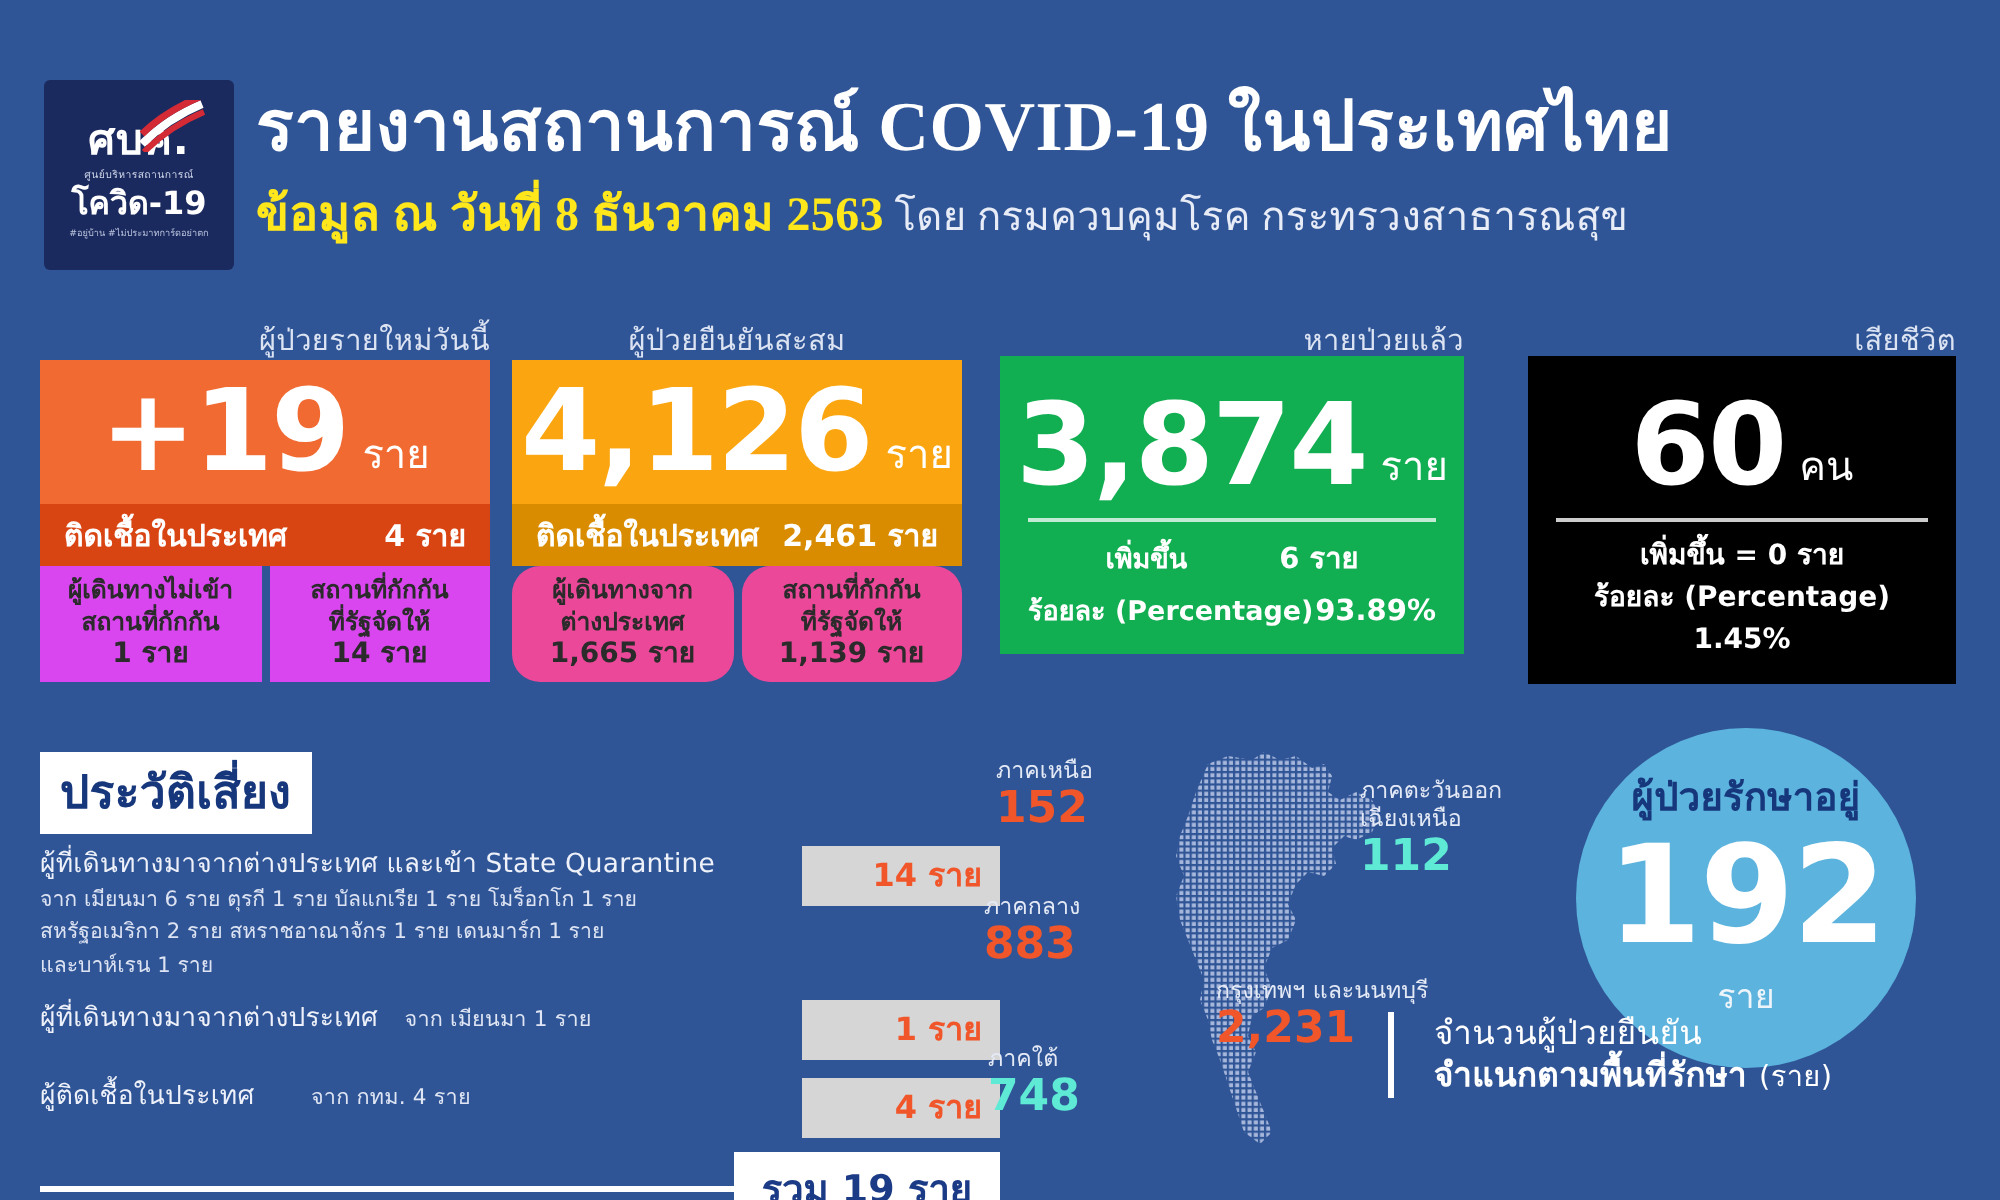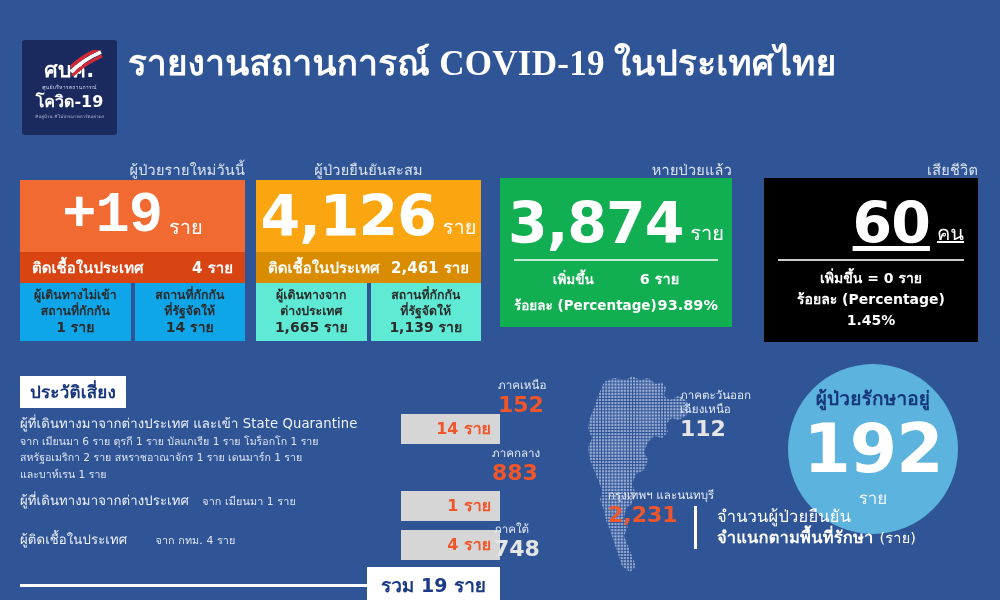--- a/index.html
+++ b/index.html
@@ -55,49 +55,49 @@
 
   .subrow { display:flex; gap:4px; }
   .subcell {
     flex:1; text-align:center; font-size:12.3px; font-weight:bold; line-height:1.28;
     padding:5px 2px 4px; color:#2b2b2b;
   }
   .subcell .v { font-size:14px; }
 
   
   #card1 { left:20px; top:180px; width:225px; }
-  #card1 .big { background:#f06a32; height:72px;font-family:Liberation Mono, monospace; }
+  #card1 .big { background:#f06a32; height:72px; }
   #card1 .strip { background:#d94413; height:31px; }
-  #card1 .subcell { background:#0ea5e9; }
+  #card1 .subcell { background:#d946ef; }
 
   
   #card2 { left:256px; top:180px; width:225px; }
   #card2 .big { background:#fba610; height:72px; }
   #card2 .strip { background:#d98c00; height:31px; }
-  #card2 .subcell { background:#5eead4; }
+  #card2 .subcell { background:#ec4899;border-radius:14px; }
 
   
   #card3 { left:500px; top:178px; width:232px; background:#12ae52; padding:10px 14px 11px; }
   #card3 .big { height:70px; }
   #card3 .hr { height:1.6px; background:rgba(255,255,255,.75); margin:1px 0 6px; }
   .kv { display:flex; justify-content:space-between; align-items:baseline; color:#fff; }
   .kv .k { font-size:13.5px; font-weight:bold; }
   .kv .v { font-size:14.5px; font-weight:bold; }
 
   
   #card4 { left:764px; top:178px; width:214px; background:#000; padding:10px 14px 11px; }
-  #card4 .big { height:70px; justify-content:flex-end;text-decoration:underline; }
+  #card4 .big { height:70px; justify-content:center; }
   #card4 .hr { height:1.6px; background:rgba(255,255,255,.8); margin:1px 0 7px; }
   #card4 .line { text-align:center; font-size:14px; font-weight:bold; color:#fff; line-height:1.5; }
 
   
   #risk { position:absolute; left:20px; top:376px; width:480px; }
   .risk-title {
     display:inline-block; background:#fff; color:#17377c;
-    font-size:17px; font-weight:bold; padding:2px 10px 3px; letter-spacing:.2px;
+    font-size:23px; font-weight:bold; padding:2px 10px 3px; letter-spacing:.2px;
   }
   .risk-rows { margin-top:6px; position:relative; }
   .rrow { display:flex; align-items:flex-start; justify-content:space-between; gap:10px; }
   .rtext { flex:1; padding-top:1px; }
   .rmain { font-size:13.2px; color:#eef1f9; line-height:1.35; letter-spacing:.1px; }
   .rmain .small { font-size:10.8px; color:#dfe5f3; }
   .rdetail { font-size:10.6px; color:#dde3f2; line-height:1.45; margin-top:1px; }
   .rbadge {
     width:99px; background:#d6d6d6; color:#f0562a; font-size:16px; font-weight:bold;
     text-align:right; padding:2px 9px 3px; flex:0 0 auto;
@@ -111,21 +111,21 @@
   }
 
   
   #map { position:absolute; left:498px; top:372px; width:300px; height:222px; }
   .mapimg { position:absolute; left:76px; top:2px; width:130px; height:200px; opacity:.95; }
 
   .reg { position:absolute; }
   .reg .rlabel { font-size:11.6px; color:#e4e9f6; line-height:1.22; white-space:nowrap; }
   .reg .rval { font-size:22px; font-weight:bold; line-height:1.1; margin-top:1px; }
   .orangeval { color:#f0562a; }
-  .yellowval { color:#e5e5e5; }
+  .yellowval { color:#5eead4; }
 
   #reg-north { left:0px; top:6px; width:86px; }
   #reg-ne    { left:182px; top:16px; width:120px; text-align:left; }
   #reg-central { left:-6px; top:74px; width:96px; }
   #reg-bkk   { left:110px; top:116px; width:190px; text-align:left; }
   #reg-south { left:-4px; top:150px; width:96px; }
 
   
   #circle {
     position:absolute; left:788px; top:364px; width:170px; height:170px;
@@ -156,20 +156,23 @@
       <path d="M3 26 C11 18 21 11 33 6" stroke="#d32a36" stroke-width="3" fill="none"></path>
     </svg>
     <div class="logo-main">ศบค.</div>
     <div class="logo-sub1">ศูนย์บริหารสถานการณ์</div>
     <div class="logo-main2">โควิด-19</div>
     <div class="logo-sub2">#อยู่บ้าน #ไม่ประมาทการ์ดอย่าตก</div>
   </div>
 
   <div class="title-wrap">
     <div class="title-main">รายงานสถานการณ์ COVID-19 ในประเทศไทย</div>
+    <div class="title-sub">
+      <span class="hl">ข้อมูล ณ วันที่ 8 ธันวาคม 2563</span><span class="rest"> โดย กรมควบคุมโรค กระทรวงสาธารณสุข</span>
+    </div>
   </div>
 </div>
 
 <div class="cardlabel" style="left:20px; top:158px; width:225px;">ผู้ป่วยรายใหม่วันนี้</div>
 <div class="cardlabel" style="left:256px; top:158px; width:225px;text-align:center;">ผู้ป่วยยืนยันสะสม</div>
 <div class="cardlabel" style="left:500px; top:158px; width:232px;">หายป่วยแล้ว</div>
 <div class="cardlabel" style="left:764px; top:158px; width:214px;">เสียชีวิต</div>
 
 <div class="card" id="card1">
   <div class="big">

